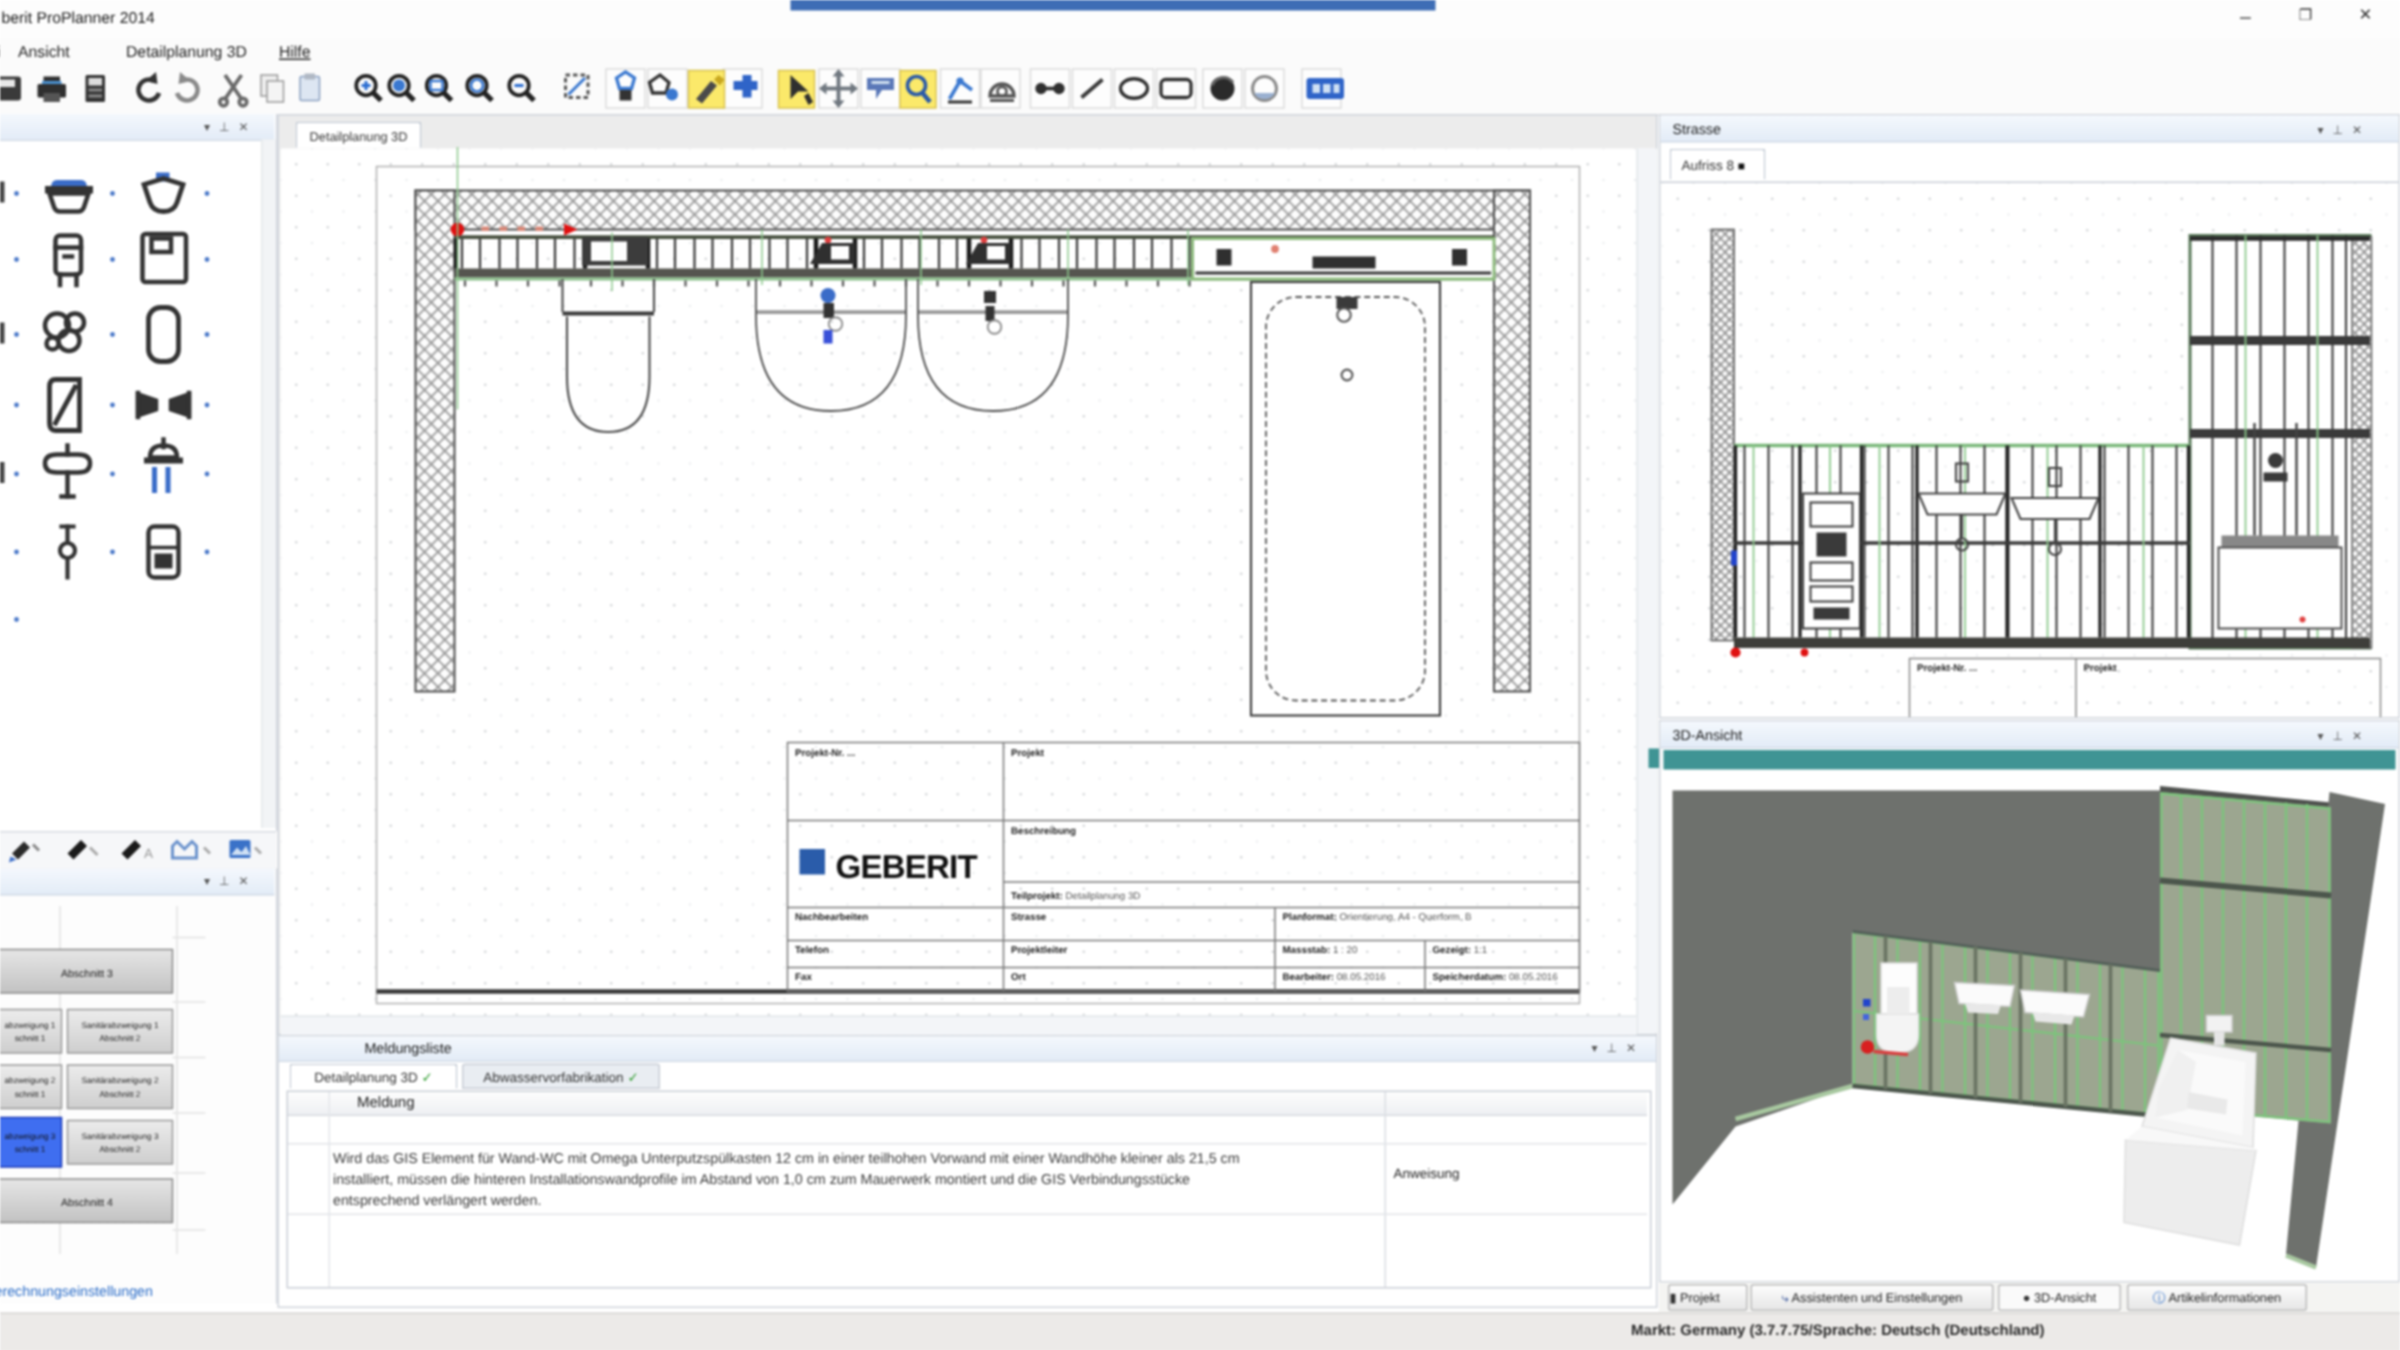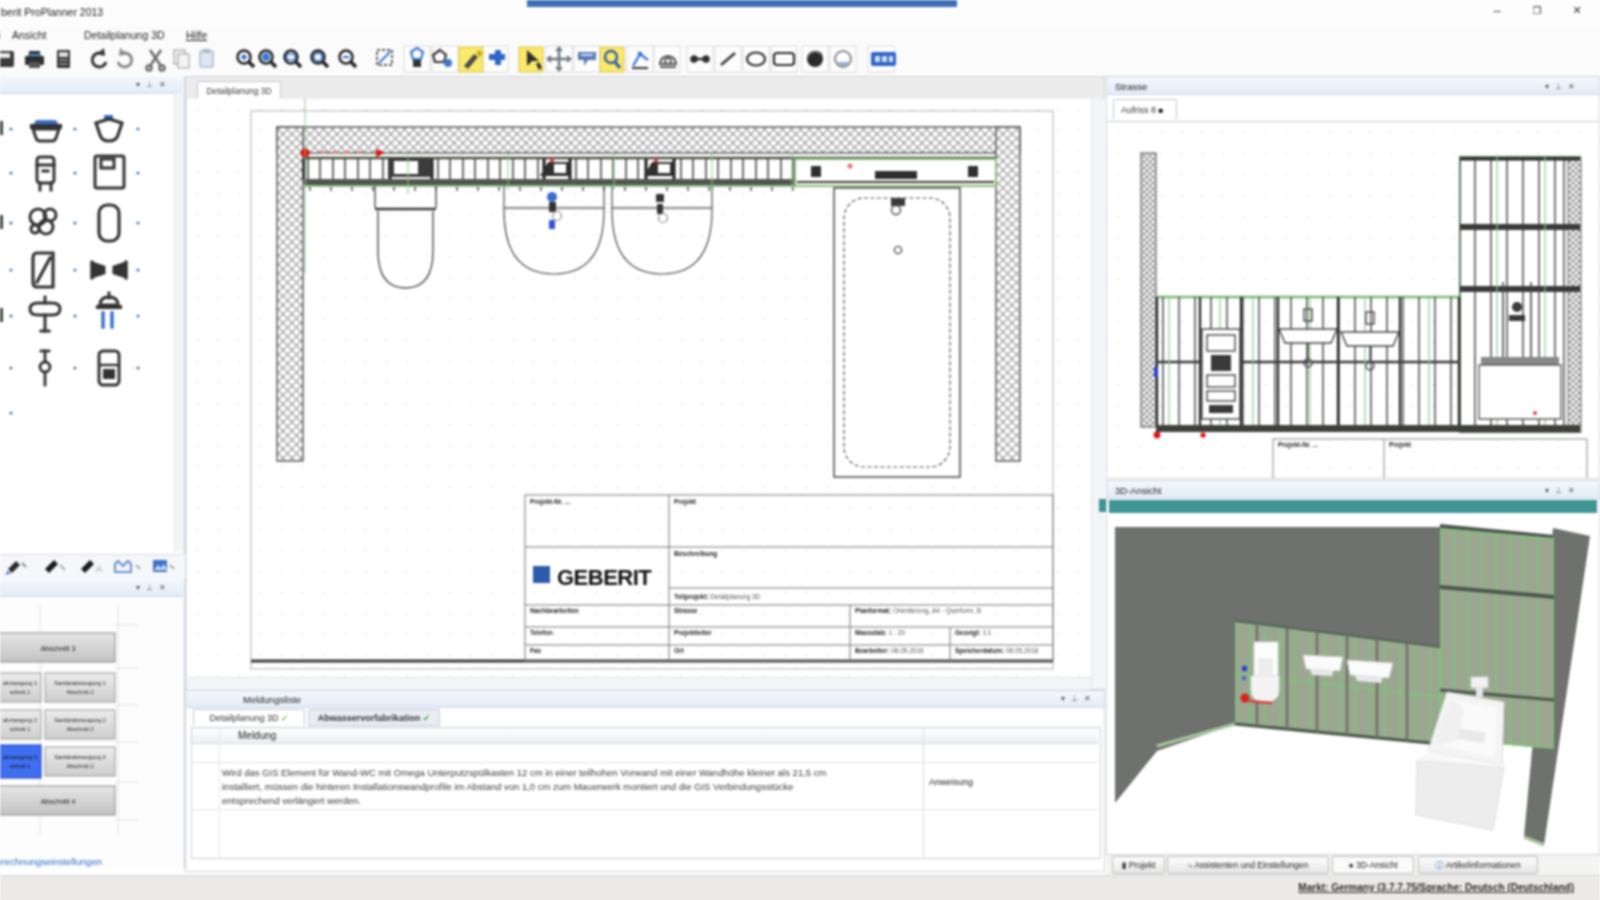--- a/index.html
+++ b/index.html
@@ -21,21 +21,21 @@
   
   .tab-active{background:#fff;border:1px solid #bfc7d2;border-bottom:1px solid #fff;border-radius:2px 2px 0 0;}
   .tab-idle{background:#e9edf2;border:1px solid #c8cdd6;border-radius:2px 2px 0 0;}
   .dotgrid{background-image:radial-gradient(circle,#c6c9cc 0.9px,transparent 1px),radial-gradient(circle,#e8eaec 0.8px,transparent 0.9px);background-size:21px 21px,21px 21px;background-position:0 0,10.5px 10.5px;}
 </style>
 </head>
 <body>
 <div id="app">
 
   <div id="titlebar" class="abs"></div>
-  <div id="titletext" class="abs">berit ProPlanner 2013</div>
+  <div id="titletext" class="abs">berit ProPlanner 2014</div>
   <div id="bluebar" class="abs"></div>
   <div class="abs winbtn" style="left:1482px;">–</div>
   <div class="abs winbtn" style="left:1522px;font-size:10px;">❐</div>
   <div class="abs winbtn" style="left:1562px;font-size:11px;">✕</div>
 
   <div id="menubar" class="abs"></div>
   <div class="abs menuitem" style="left:-8px;top:29px;">ei</div>
   <div class="abs menuitem" style="left:12px;top:29px;">Ansicht</div>
   <div class="abs menuitem" style="left:84px;top:29px;">Detailplanung 3D</div>
   <div class="abs menuitem" style="left:186px;top:29px;text-decoration:underline;">Hilfe</div>
@@ -539,21 +539,21 @@
     <rect x="347" y="468" width="17" height="17" fill="#2a5caa"></rect>
     <text x="371" y="487" font-size="22" font-weight="bold" fill="#111" letter-spacing="-0.5" font-family="Liberation Sans">GEBERIT</text>
   </svg>
 
   <div class="abs" style="left:185px;top:690px;width:920px;height:182px;background:#fff;border:1px solid #cfd4db;box-sizing:border-box;">
     <div class="abs phead" style="left:0;top:0;width:918px;height:16px;"></div>
     <div class="abs ptitle" style="left:9px;top:3px;padding-left:48px;">Meldungsliste</div>
     <div class="abs pbtns" style="left:1062px;top:3px;"></div>
     <div class="abs pbtns" style="left:875px;top:3px;">▾⊥✕</div>
     <div class="abs tab-active" style="left:7px;top:18px;width:112px;height:17px;font-size:9px;color:#333;text-align:center;line-height:17px;box-sizing:border-box;">Detailplanung 3D <span style="color:#2a9a2a;">✓</span></div>
-    <div class="abs tab-idle" style="left:122px;top:18px;width:132px;height:17px;font-size:9px;color:#333;text-align:center;line-height:17px;box-sizing:border-box;font-weight:bold;">Abwasservorfabrikation <span style="color:#2a9a2a;">✓</span></div>
+    <div class="abs tab-idle" style="left:122px;top:18px;width:132px;height:17px;font-size:9px;color:#333;text-align:center;line-height:17px;box-sizing:border-box;">Abwasservorfabrikation <span style="color:#2a9a2a;">✓</span></div>
     <div class="abs" style="left:5px;top:36px;width:908px;height:130px;border:1px solid #c9ced6;background:#fff;">
       <div class="abs" style="left:0;top:0;width:906px;height:15px;background:linear-gradient(#fdfdfd,#eef0f3);border-bottom:1px solid #d4d8de;"></div>
       <div class="abs" style="left:46px;top:2px;font-size:10px;color:#222;">Meldung</div>
       <div class="abs" style="left:737px;top:2px;font-size:9px;color:#222;margin-top:47px;">Anweisung</div>
       <div class="abs" style="left:731px;top:0;width:1px;height:130px;background:#dadde2;"></div>
       <div class="abs" style="left:27px;top:0;width:1px;height:130px;background:#e4e6ea;"></div>
       <div class="abs" style="left:0;top:34px;width:906px;height:1px;background:#e2e4e8;"></div>
       <div class="abs" style="left:30px;top:38px;width:612px;font-size:9.5px;color:#3a3a3a;line-height:14px;">Wird das GIS Element für Wand-WC mit Omega Unterputzspülkasten 12 cm in einer teilhohen Vorwand mit einer Wandhöhe kleiner als 21,5 cm installiert, müssen die hinteren Installationswandprofile im Abstand von 1,0 cm zum Mauerwerk montiert und die GIS Verbindungsstücke entsprechend verlängert werden.</div>
       <div class="abs" style="left:0;top:81px;width:906px;height:1px;background:#e2e4e8;"></div>
     </div>
@@ -762,21 +762,21 @@
     <polygon points="345,186 357,194 351,226 330,231 332,212" fill="#f0f0f0"></polygon>
     <polygon points="352,214 378,219 377,229 351,225" fill="#e9e9e9"></polygon>
     <polygon points="310,246 397,253 386,316 309,301" fill="#ededed" stroke="#dedede"></polygon>
     <polygon points="321,237 395,251 397,253 310,246" fill="#f8f8f8"></polygon>
   </svg>
 
   <div class="abs" style="left:1099px;top:499px;width:7px;height:13px;background:#3f9494;"></div>
 
   <div class="abs" style="left:1106px;top:855px;width:494px;height:20px;background:#f4f4f2;"></div>
   <div class="abs" id="bottomtabs" style="left:1106px;top:855px;width:494px;height:20px;font-size:8.5px;color:#222;">
-    <span class="abs" style="left:6px;top:1px;width:51px;height:16px;background:linear-gradient(#fdfdfd,#e6e6e6);border:1px solid #bbb;border-radius:2px;text-align:center;line-height:16px;"><span style="color:#333;">▮</span> Projekt</span>
+    <span class="abs" style="left:6px;top:1px;width:51px;height:16px;background:linear-gradient(#fdfdfd,#e6e6e6);border:1px solid #bbb;border-radius:2px;line-height:16px;"><span style="color:#333;">▮</span> Projekt</span>
     <span class="abs" style="left:61px;top:1px;width:160px;height:16px;background:linear-gradient(#fdfdfd,#e6e6e6);border:1px solid #bbb;border-radius:2px;text-align:center;line-height:16px;"><span style="color:#1a3c8c;">⤷</span> Assistenten und Einstellungen</span>
     <span class="abs" style="left:226px;top:1px;width:80px;height:16px;background:#fafafa;border:1px solid #bbb;border-radius:2px;text-align:center;line-height:16px;"><span style="color:#333;">●</span> 3D-Ansicht</span>
     <span class="abs" style="left:312px;top:1px;width:118px;height:16px;background:linear-gradient(#fdfdfd,#e6e6e6);border:1px solid #bbb;border-radius:2px;text-align:center;line-height:16px;"><span style="color:#2a6cc8;">ⓘ</span> Artikelinformationen</span>
   </div>
 
   <div class="abs" style="left:0;top:875px;width:1600px;height:25px;background:#eceae8;border-top:1px solid #d8d6d4;"></div>
-  <div class="abs" style="left:0;top:882px;width:1574px;text-align:right;font-size:10px;font-weight:bold;color:#2a2a2a;text-decoration:underline;">Markt: Germany (3.7.7.75/Sprache: Deutsch (Deutschland)</div>
+  <div class="abs" style="left:0;top:882px;width:1363px;text-align:right;font-size:10px;font-weight:bold;color:#2a2a2a;">Markt: Germany (3.7.7.75/Sprache: Deutsch (Deutschland)</div>
 </div>
 
 </body></html>

